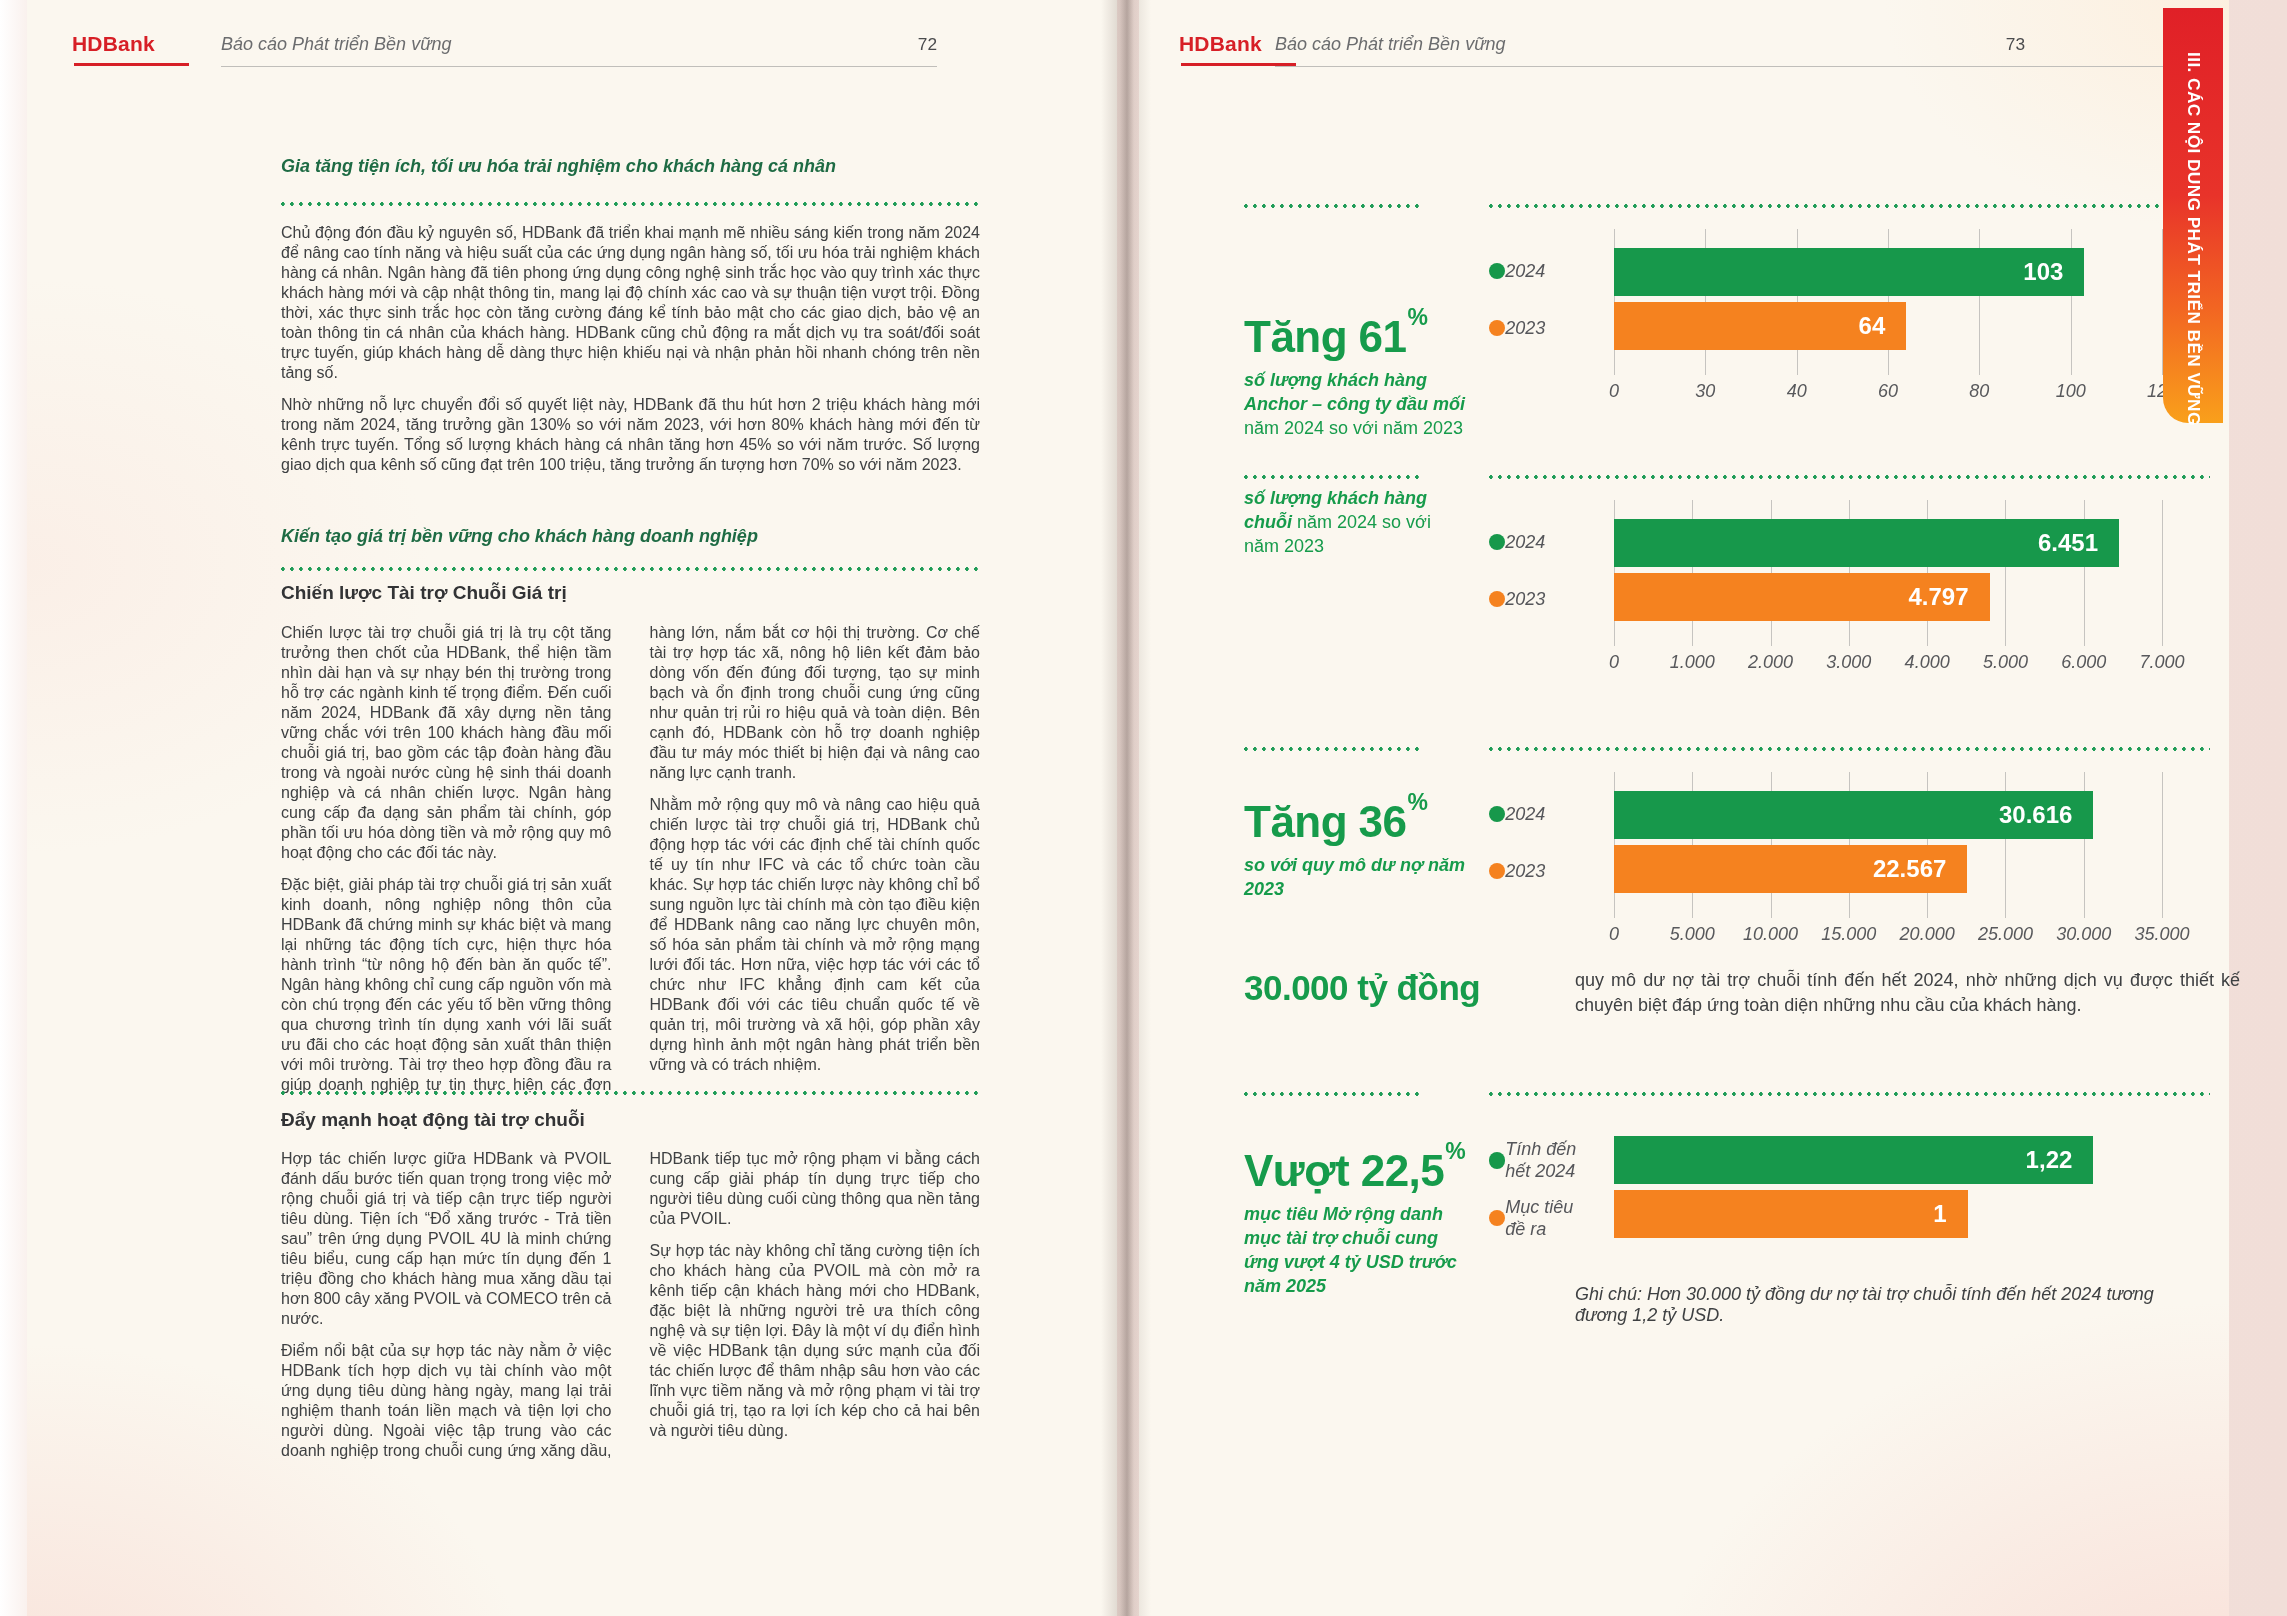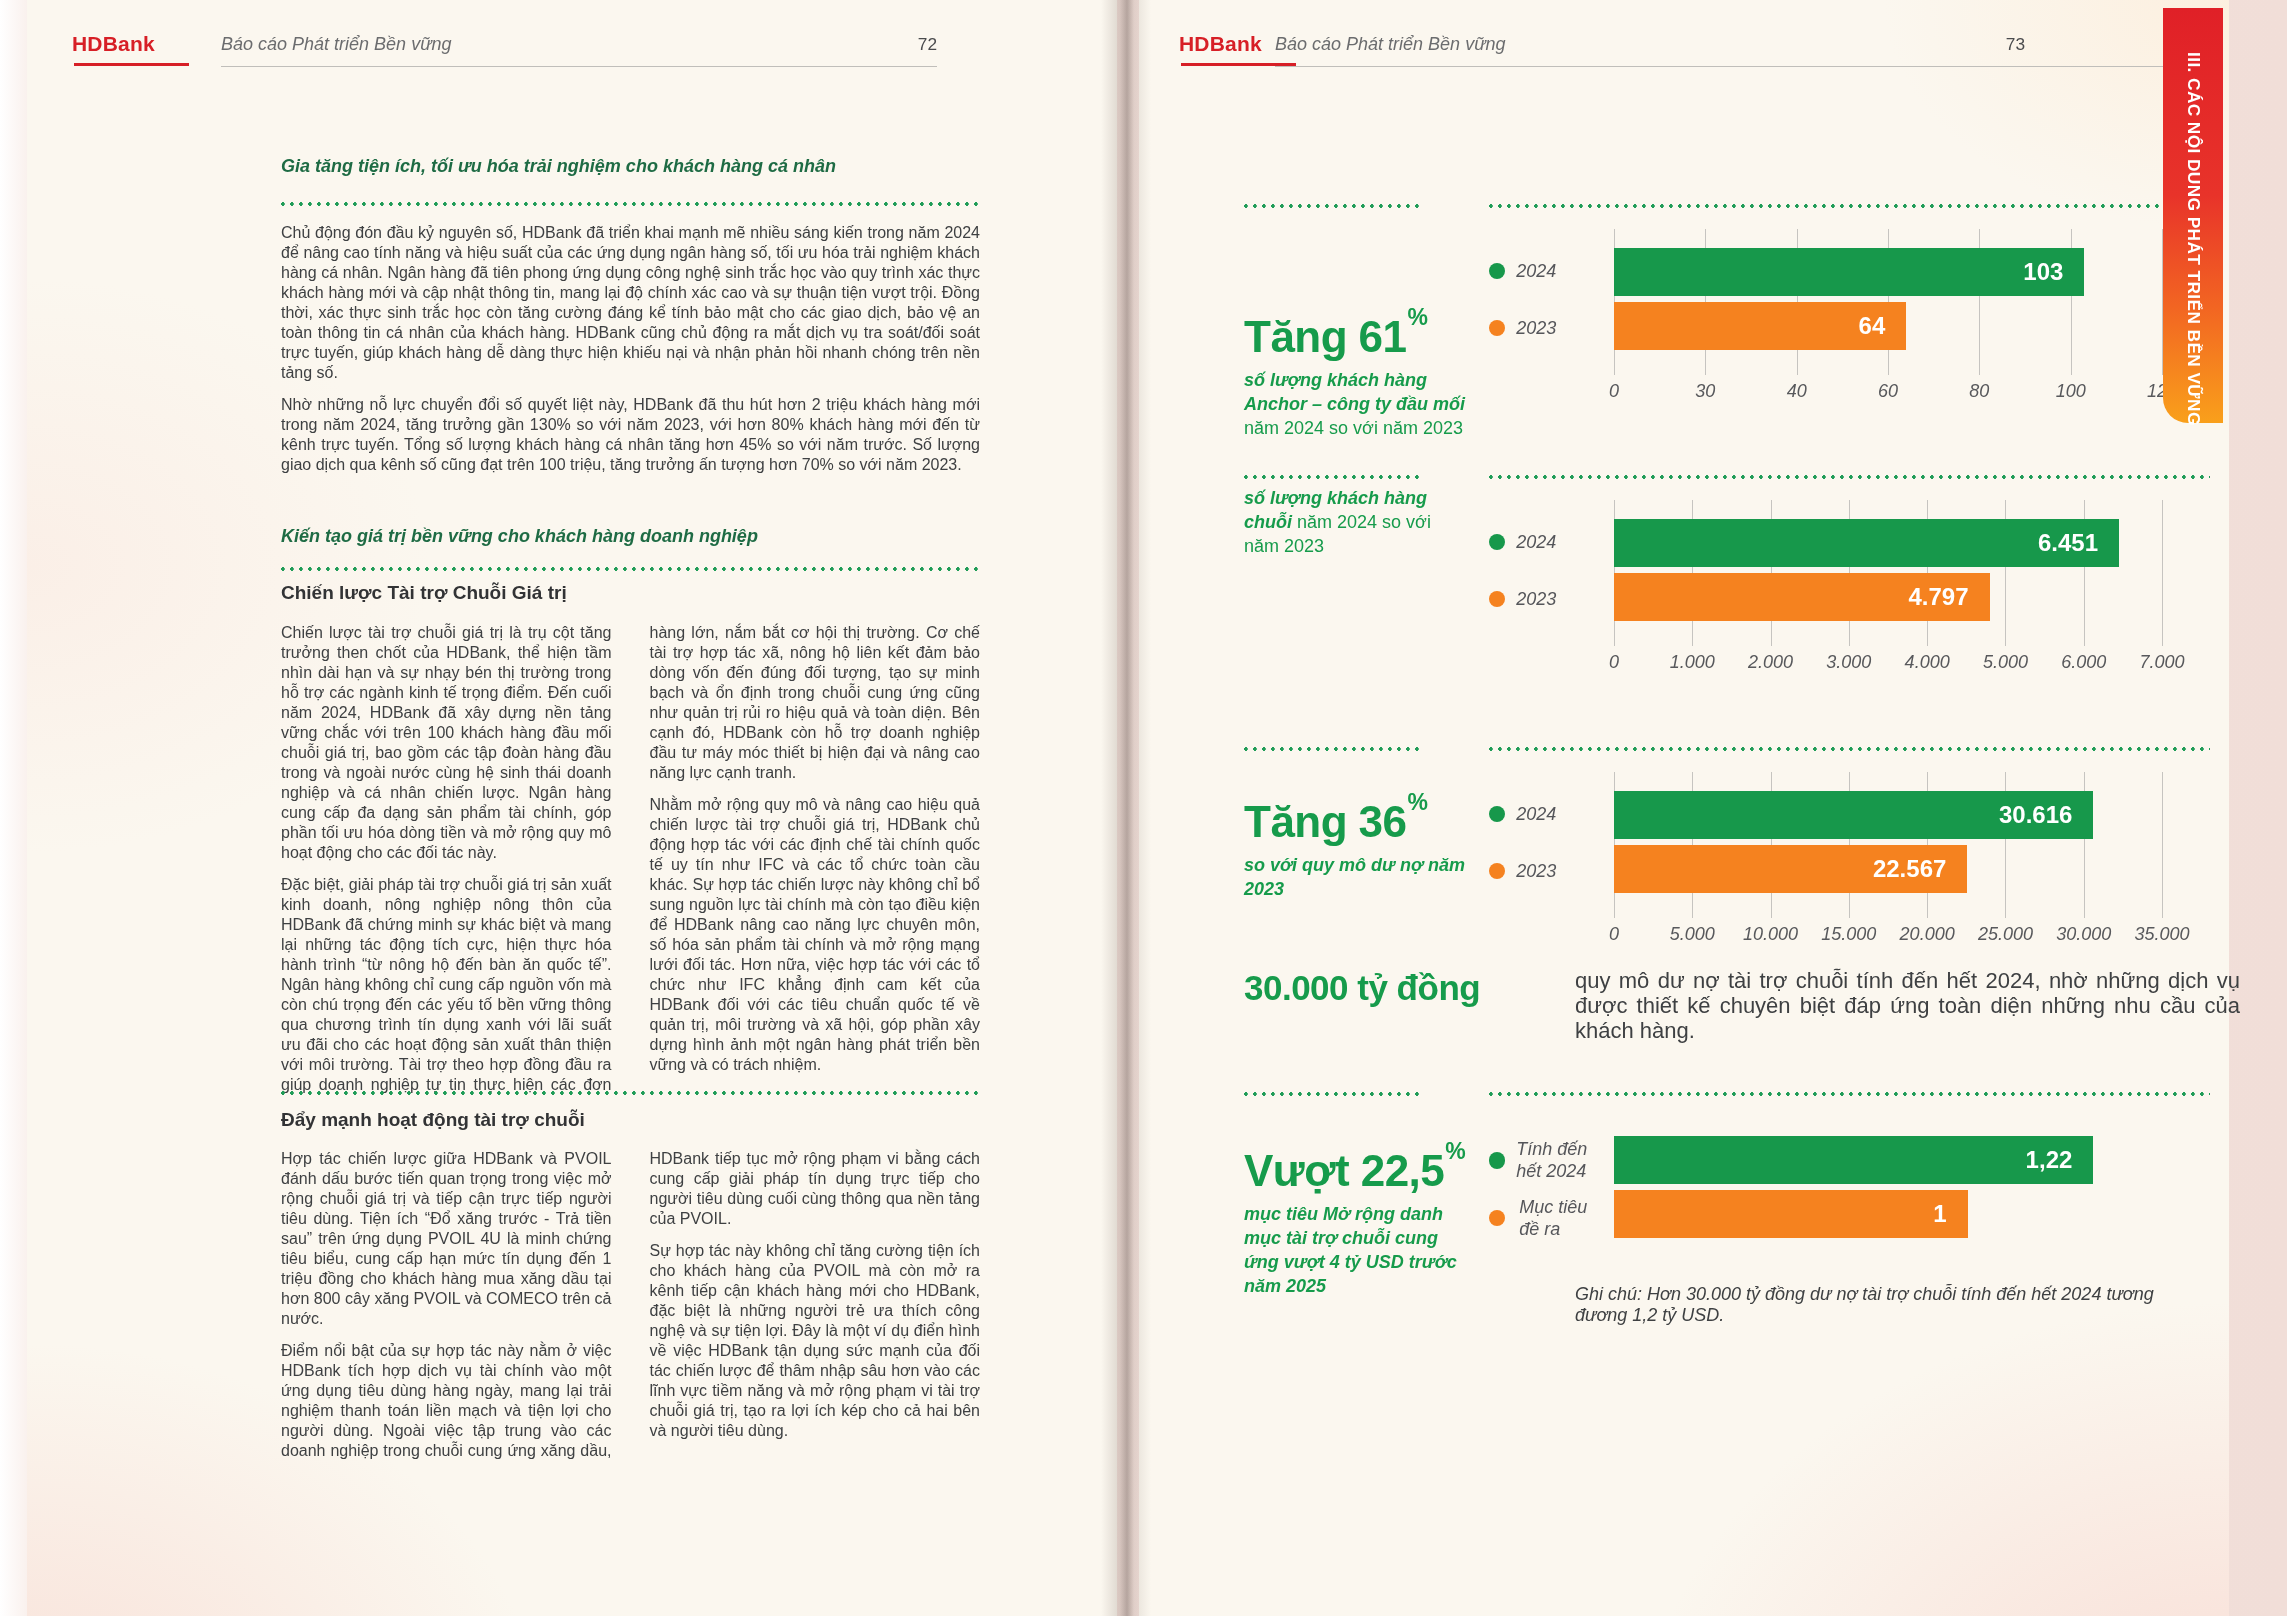--- a/index.html
+++ b/index.html
@@ -53,33 +53,33 @@
   .b1 .stat-title{margin-top:85px;}
   .b2 .stat-title{margin-top:27px;}
   .b3 .stat-title{margin-top:27px;}
   .b4 .stat-title{margin-top:31px;}
   .stat-sub{margin-top:7.7px;font-size:18px;line-height:24px;color:#169B4B;}
   .stat-sub .sb-bold{font-weight:bold;font-style:italic;}
   
   .chart{position:absolute;left:245px;top:31px;right:0;height:183px;}
   .legend{position:absolute;left:0;top:0;padding-top:25px;display:flex;flex-direction:column;gap:35px;}
   .chart-goal .legend{padding-top:15.4px;gap:13.4px;}
-  .legend-item{display:flex;align-items:center;gap:11px;justify-content:space-between;}
+  .legend-item{display:flex;align-items:center;gap:0;}
   .legend-dot{width:16.3px;height:16.3px;border-radius:50%;flex:0 0 16.3px;}
   .legend-label{font-size:18px;font-style:italic;color:#55565A;white-space:pre-line;line-height:22px;}
   .plot{position:absolute;left:125px;top:0;width:548px;height:142px;}
   .gridline{position:absolute;top:-5.8px;height:146px;width:1px;background:#c6c4c0;z-index:1;}
   .bars{position:absolute;left:0;right:0;top:13.4px;z-index:2;}
   .bar{height:48px;margin-bottom:5.8px;display:flex;align-items:center;justify-content:flex-end;}
   .bar-value{color:#ffffff;font-weight:bold;font-size:24px;padding-right:21px;}
   .tick{position:absolute;top:146px;transform:translateX(-50%);font-size:18px;font-style:italic;color:#58595C;white-space:nowrap;}
   .chart-note{position:absolute;left:331px;top:192px;font-size:18px;font-style:italic;color:#3E4042;}
   
   .highlight-value{position:absolute;left:105px;top:968px;font-size:35px;font-weight:800;color:#169B4B;letter-spacing:-0.5px;}
-  .highlight-text{position:absolute;left:436px;top:968px;width:665px;font-size:22px;line-height:25px;color:#3E4042;text-align:justify;}
+  .highlight-text{position:absolute;left:436px;top:968px;width:665px;font-size:18px;line-height:25px;color:#3E4042;text-align:justify;}
   
   .side-tab{
     position:absolute;right:5.8px;top:7.7px;width:60px;height:415px;z-index:4;
     background:linear-gradient(180deg,#E02027 0%,#E8332A 45%,#F26522 72%,#F9A01B 100%);
     border-radius:0 0 0 25px;
   }
   .side-tab span{
     position:absolute;left:50%;top:44px;transform:translateX(-50%);
     writing-mode:vertical-rl;
     color:#ffffff;font-weight:bold;font-size:17.3px;letter-spacing:0.4px;white-space:nowrap;

